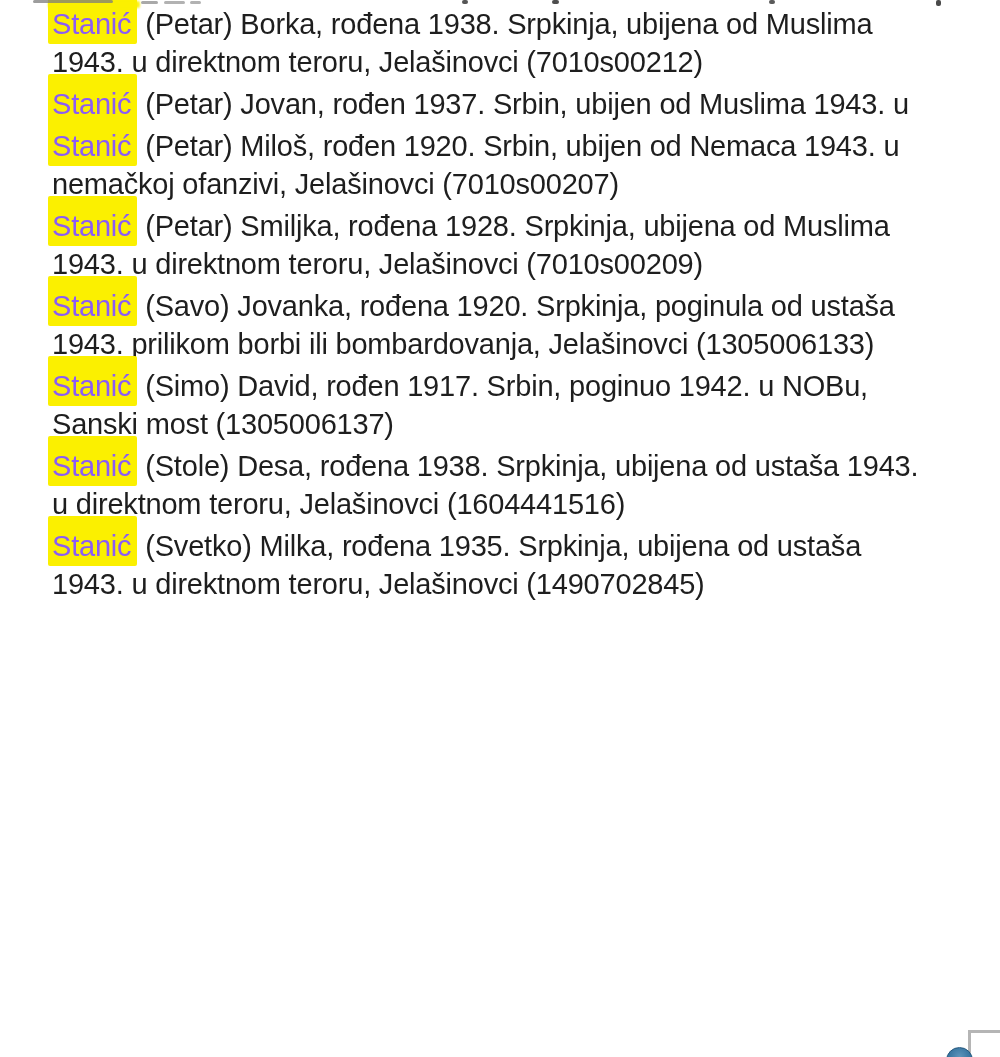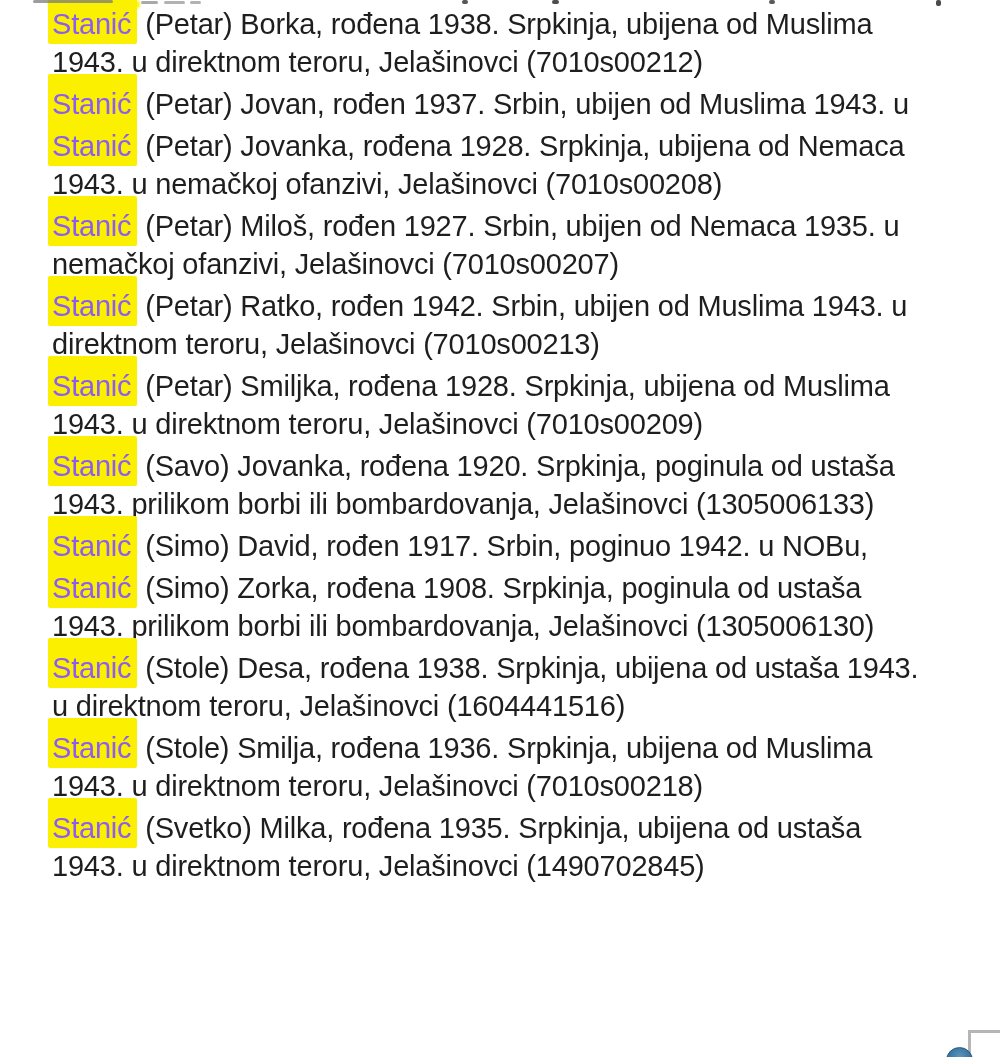--- a/index.html
+++ b/index.html
@@ -78,38 +78,34 @@
     <span class="frag dot2"></span>
     <span class="frag dot3"></span>
     <span class="frag dot4"></span>
   </div>
 
   <div class="content">
   <p class="entry"><mark class="hl">Stanić</mark><span class="l1"> (Petar) Borka, rođena 1938. Srpkinja, ubijena od Muslima</span><br><span class="l2">1943. u direktnom teroru, Jelašinovci (7010s00212)</span></p>
 
   <p class="entry"><mark class="hl">Stanić</mark><span class="l1"> (Petar) Jovan, rođen 1937. Srbin, ubijen od Muslima 1943. u</span><br></p>
 
-  <p class="entry"><mark class="hl">Stanić</mark><span class="l1"> (Petar) Jovanka, rođena 1928. Srpkinja, ubijena od Nemaca</span><br><span class="l2">1943. u nemačkoj ofanzivi, Jelašinovci (7010s00208)</span></p>
 
-  <p class="entry"><mark class="hl">Stanić</mark><span class="l1"> (Petar) Miloš, rođen 1927. Srbin, ubijen od Nemaca 1935. u</span><br><span class="l2">nemačkoj ofanzivi, Jelašinovci (7010s00207)</span></p>
+  <p class="entry"><mark class="hl">Stanić</mark><span class="l1"> (Petar) Miloš, rođen 1920. Srbin, ubijen od Nemaca 1943. u</span><br><span class="l2">nemačkoj ofanzivi, Jelašinovci (7010s00207)</span></p>
 
-  <p class="entry"><mark class="hl">Stanić</mark><span class="l1"> (Petar) Ratko, rođen 1942. Srbin, ubijen od Muslima 1943. u</span><br><span class="l2">direktnom teroru, Jelašinovci (7010s00213)</span></p>
 
   <p class="entry"><mark class="hl">Stanić</mark><span class="l1"> (Petar) Smiljka, rođena 1928. Srpkinja, ubijena od Muslima</span><br><span class="l2">1943. u direktnom teroru, Jelašinovci (7010s00209)</span></p>
 
   <p class="entry"><mark class="hl">Stanić</mark><span class="l1"> (Savo) Jovanka, rođena 1920. Srpkinja, poginula od ustaša</span><br><span class="l2">1943. prilikom borbi ili bombardovanja, Jelašinovci (1305006133)</span></p>
 
-  <p class="entry"><mark class="hl">Stanić</mark><span class="l1"> (Simo) David, rođen 1917. Srbin, poginuo 1942. u NOBu,</span><br></p>
+  <p class="entry"><mark class="hl">Stanić</mark><span class="l1"> (Simo) David, rođen 1917. Srbin, poginuo 1942. u NOBu,</span><br><span class="l2">Sanski most (1305006137)</span></p>
 
-  <p class="entry"><mark class="hl">Stanić</mark><span class="l1"> (Simo) Zorka, rođena 1908. Srpkinja, poginula od ustaša</span><br><span class="l2">1943. prilikom borbi ili bombardovanja, Jelašinovci (1305006130)</span></p>
 
   <p class="entry"><mark class="hl">Stanić</mark><span class="l1"> (Stole) Desa, rođena 1938. Srpkinja, ubijena od ustaša 1943.</span><br><span class="l2">u direktnom teroru, Jelašinovci (1604441516)</span></p>
 
 
-  <p class="entry"><mark class="hl">Stanić</mark><span class="l1"> (Stole) Smilja, rođena 1936. Srpkinja, ubijena od Muslima</span><br><span class="l2">1943. u direktnom teroru, Jelašinovci (7010s00218)</span></p>
 
   <p class="entry"><mark class="hl">Stanić</mark><span class="l1"> (Svetko) Milka, rođena 1935. Srpkinja, ubijena od ustaša</span><br><span class="l2">1943. u direktnom teroru, Jelašinovci (1490702845)</span></p>
 </div>
 
   <div class="frame-corner"></div>
   <div class="selection-handle"></div>
 
 </div>
 
 </body></html>

